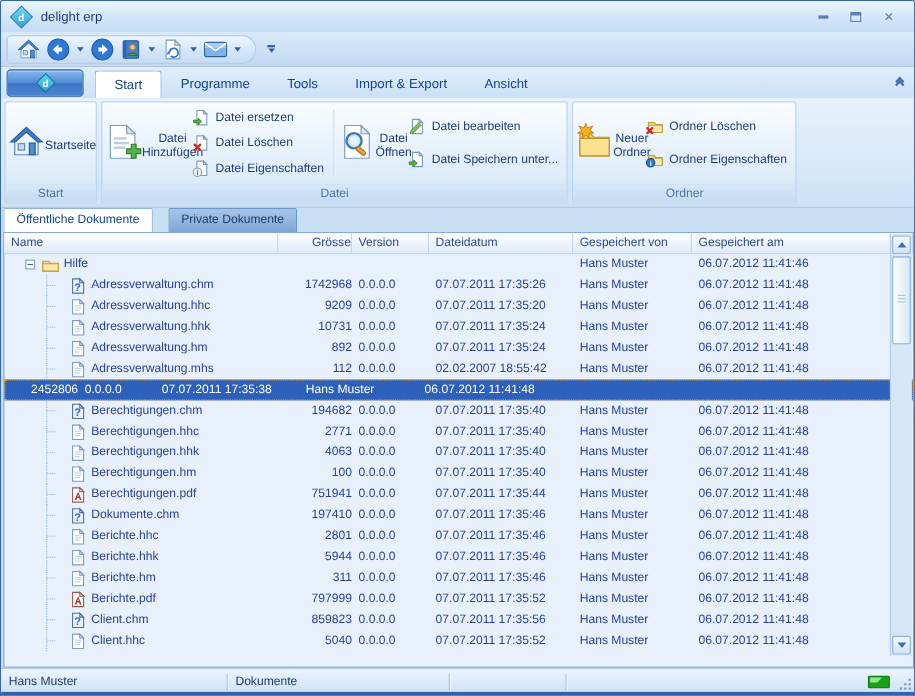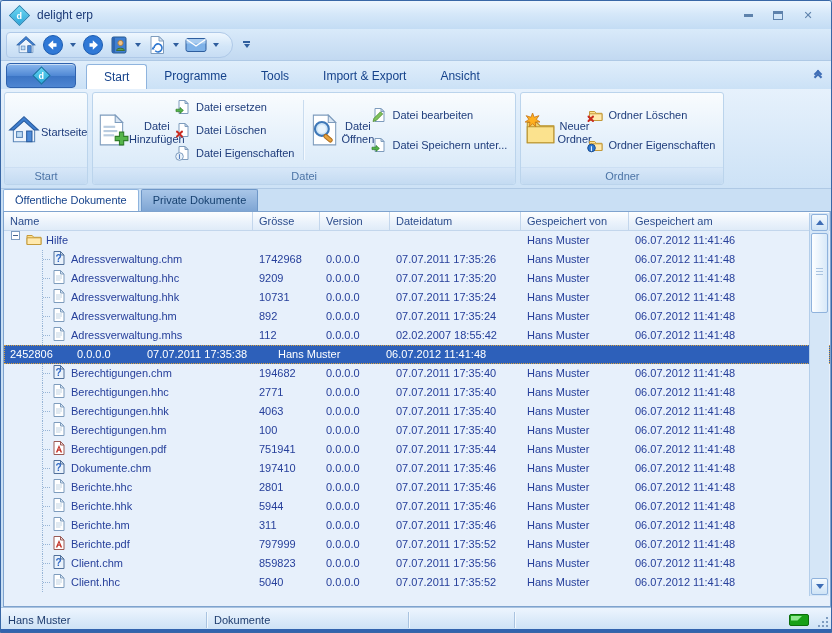--- a/index.html
+++ b/index.html
@@ -81,35 +81,35 @@
   .g-datei .bigbtn.b1 { width:74px; }
   .g-datei .bigbtn.b2 { width:58px; }
   .g-ordner .bigbtn { width:58px;align-items:center; }
 
   
   .doctabs { position:absolute; top:188px; left:2px; height:22px; display:flex; z-index:3; }
   .doctab { height:22px; padding:0 11px; line-height:21px; font-size:11px; color:#15428B;
             border:1px solid #8FB4DE; border-bottom:none; border-radius:2px 2px 0 0; white-space:nowrap; }
   .doctab.active { background:#fff; position:relative; z-index:2; }
   .doctab.inactive { background:linear-gradient(#A9C6E8,#7FA6D4); color:#16406F;
-                     border-color:#6E97C8; margin-left:2px; }
+                     border-color:#6E97C8; margin-left:14px; }
 
   
   .tablewrap { position:absolute; top:210px; left:2px; width:828px; height:396px;
                border:1px solid #7FA3CE; background:#E7F0FB; }
   .thead { display:flex; height:19px; background:linear-gradient(#FDFEFF,#EAF2FB 60%,#DFEBF8);
            border-bottom:1px solid #C3D6EC; }
   .th { font-size:11px; color:#2B4C8C; line-height:18px; padding-left:6px;
         border-right:1px solid #C3D6EC; white-space:nowrap; overflow:hidden; }
-  .c0 { width:249px; } .c1 { width:67px; } .c2 { width:70px; } .c3 { width:131px; }
+  .c0 { width:249px; } .c1 { width:67px;text-align:right; } .c2 { width:70px; } .c3 { width:131px; }
   .c4 { width:108px; } .c5 { flex:1; }
   .trow { display:flex; height:19px; position:relative; }
   .cell { font-size:11px; color:#27409B; line-height:19px; padding-left:6px;
           white-space:nowrap; overflow:hidden; }
-  .namecell { position:relative; display:flex; padding-left:0; }
+  .namecell { position:relative; display:flex; align-items:center; padding-left:12px; }
   .trow.sel { background:#2D60BA; outline:1px dotted #D9A13C; outline-offset:-1px; }
   .trow.sel .cell, .trow.sel .fname { color:#fff; }
   .fname { font-size:11px; color:#27409B; margin-left:4px; white-space:nowrap; }
   .expander { width:9px; height:9px; border:1px solid #7E9CC0; background:#fff;
               margin-left:7px; position:relative; flex:none; }
   .expander::after { content:""; position:absolute; left:1px; right:1px; top:3px; height:1px; background:#44618C; }
   .icon16 { width:16px; height:16px; flex:none; display:flex; }
   .folderrow .icon16 { margin-left:6px; }
   .filerow .icon16 { margin-left:47px; }
   .vline { position:absolute; left:38px; top:0; bottom:0; border-left:1px dotted #96B4D6; }

